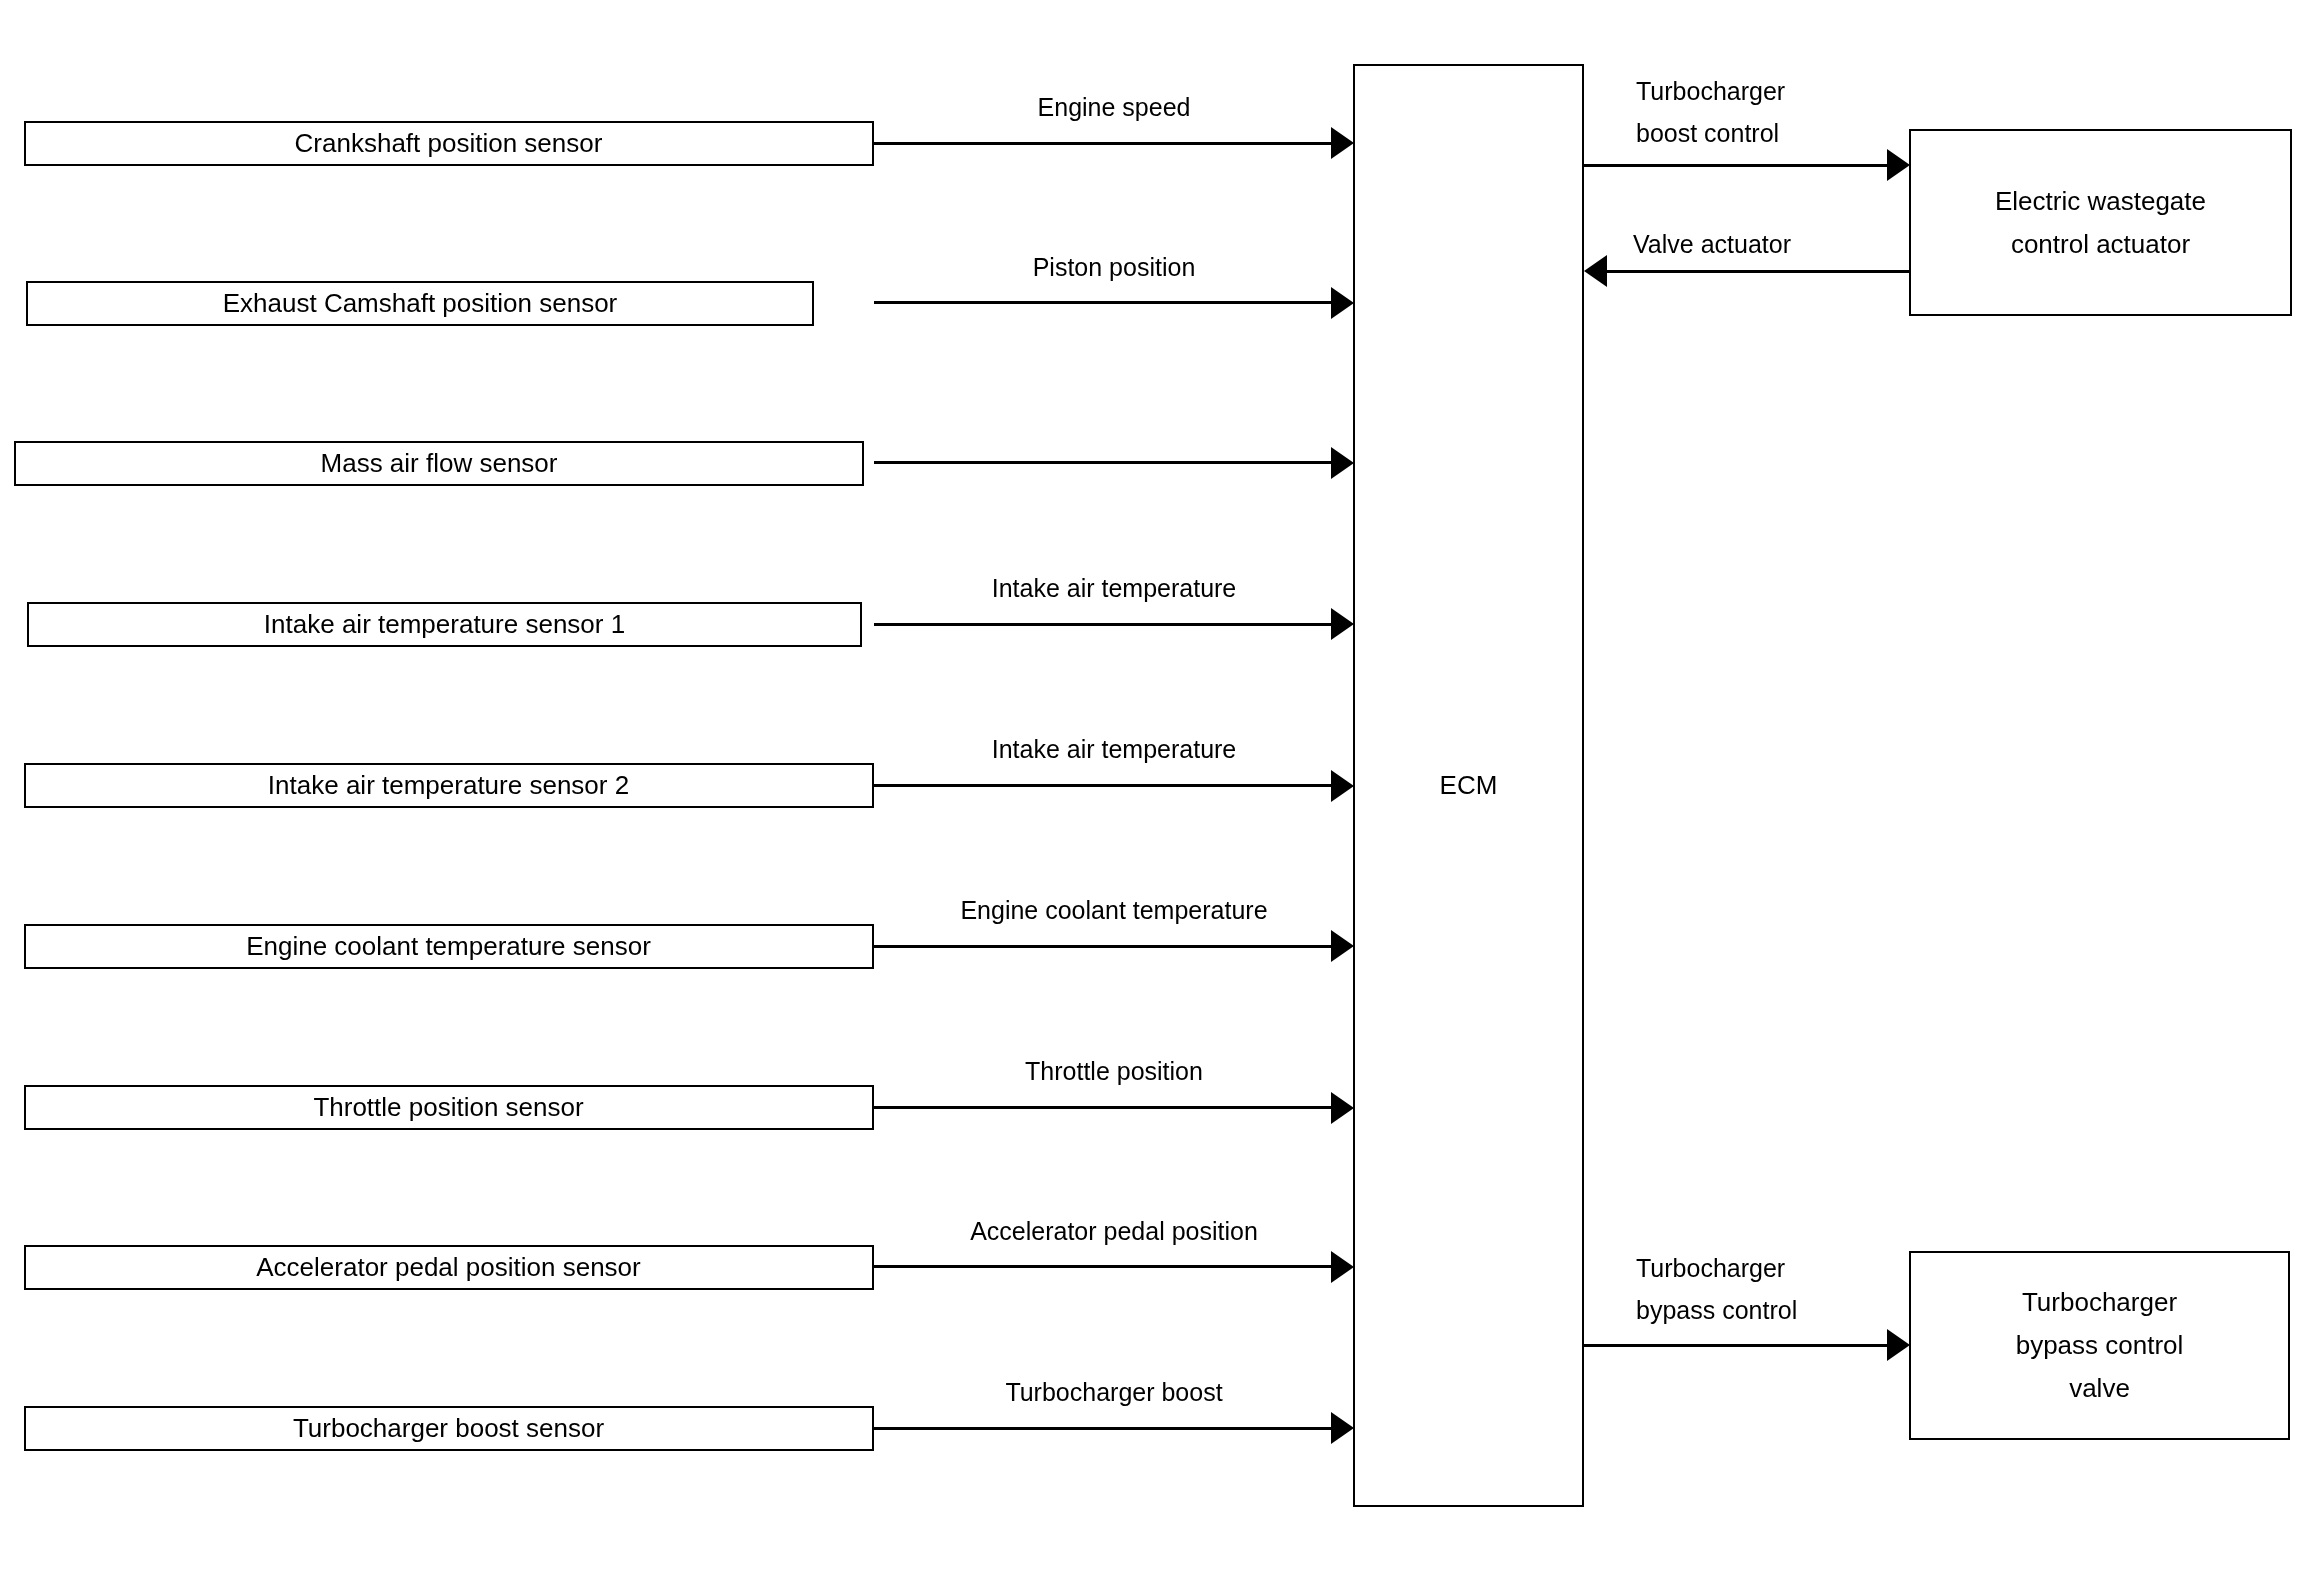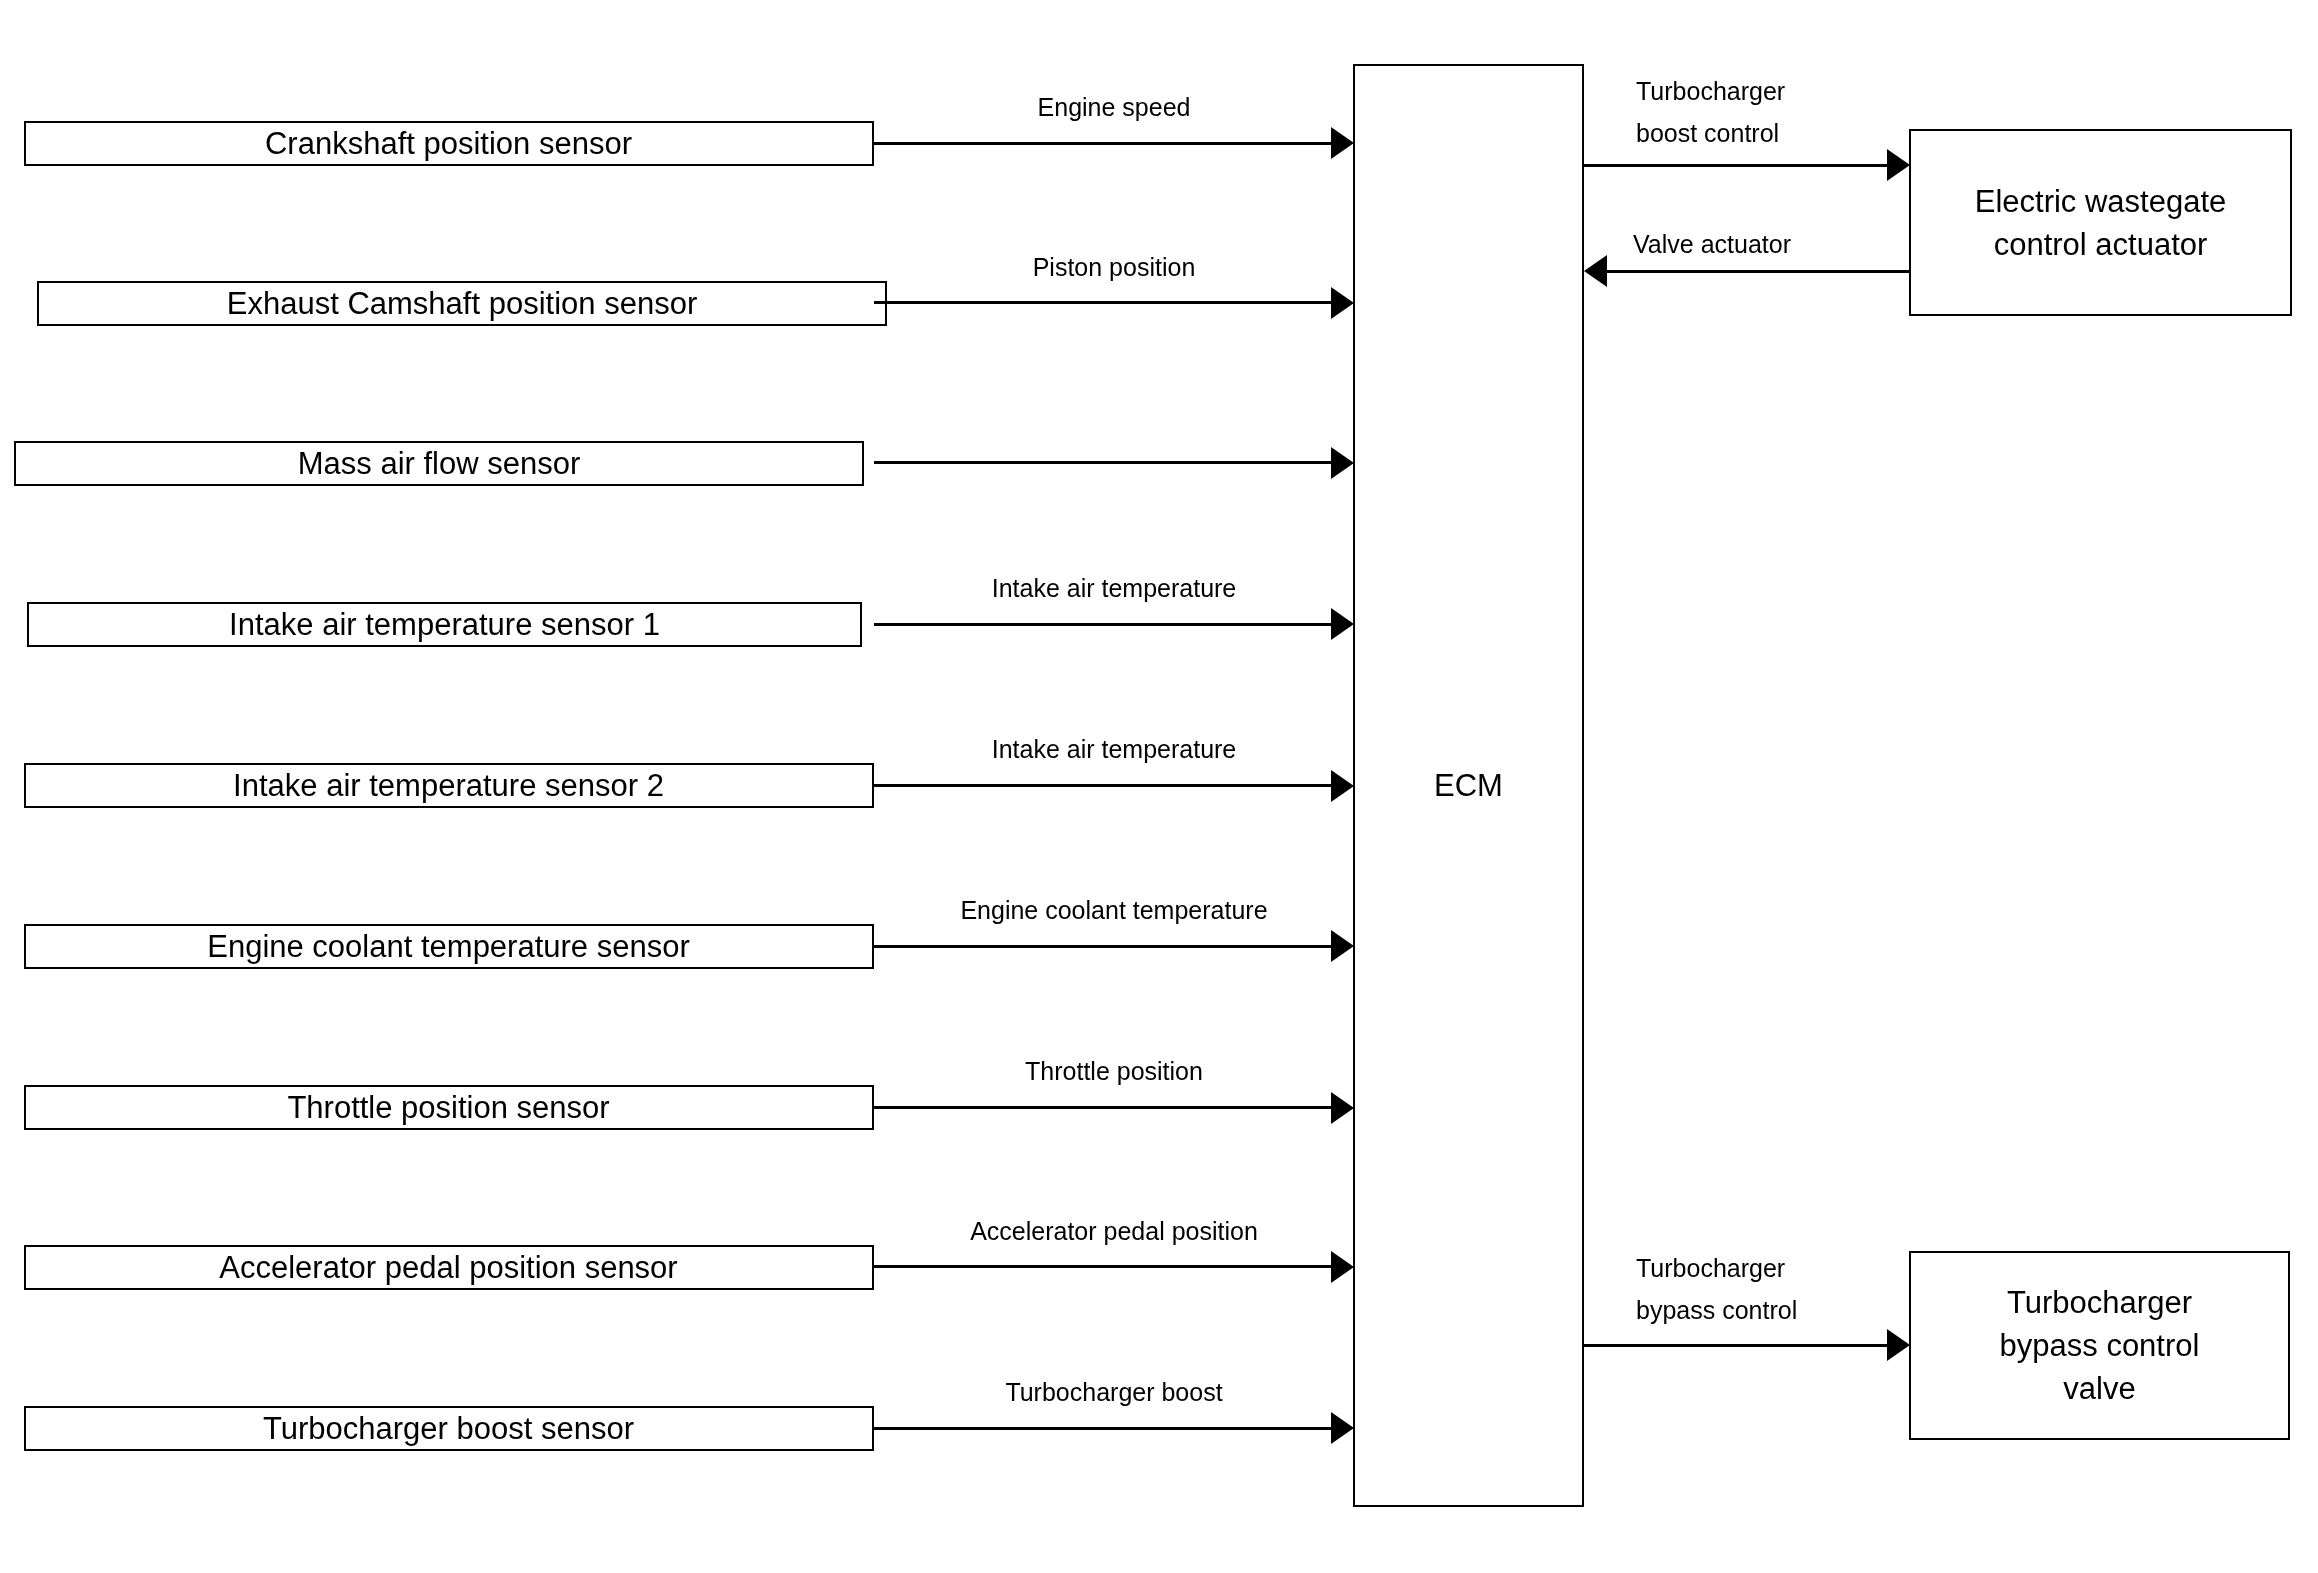--- a/index.html
+++ b/index.html
@@ -15,21 +15,21 @@
     width:2319px; height:1573px;
     background:var(--paper);
     overflow:hidden;
   }
   .box{
     position:absolute;
     box-sizing:border-box;
     border:2.9px solid var(--ink);
     background:var(--paper);
     display:flex; align-items:center; justify-content:center;
-    font-size:31px; line-height:1.2; text-align:center;
+    font-size:26px; line-height:1.2; text-align:center;
     white-space:nowrap;
   }
   .multiline{ line-height:43px; text-align:center; }
   .lbl{
     position:absolute;
     font-size:25px; line-height:42px;
     white-space:nowrap;
   }
   .signal{ text-align:center; }
   .block{ text-align:left; }
@@ -55,21 +55,21 @@
 
 <div id="stage">
 
   <div class="box" style="left:23.5px;top:121px;width:850px;height:45px">
     <span>Crankshaft position sensor</span>
   </div>
   <div class="lbl signal" style="left:876px;top:86px;width:476px">Engine speed</div>
   <div class="hline" style="left:874px;top:142px;width:458px"></div>
   <div class="head-r" style="left:1331px;top:127px"></div>
 
-  <div class="box" style="left:37px;top:281px;width:850px;height:45px">
+  <div class="box" style="left:26px;top:281px;width:788px;height:45px">
     <span>Exhaust Camshaft position sensor</span>
   </div>
   <div class="lbl signal" style="left:876px;top:246px;width:476px">Piston position</div>
   <div class="hline" style="left:874px;top:301px;width:458px"></div>
   <div class="head-r" style="left:1331px;top:287px"></div>
 
   <div class="box" style="left:14px;top:441px;width:850px;height:45px">
     <span>Mass air flow sensor</span>
   </div>
   <div class="hline" style="left:874px;top:461px;width:458px"></div>

